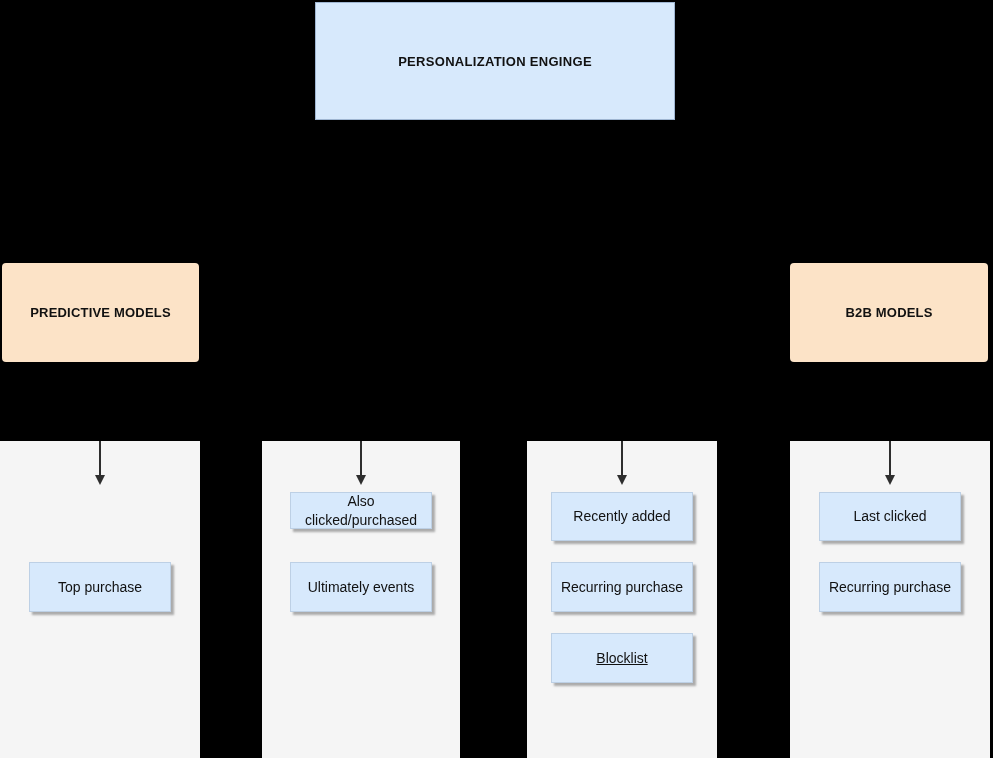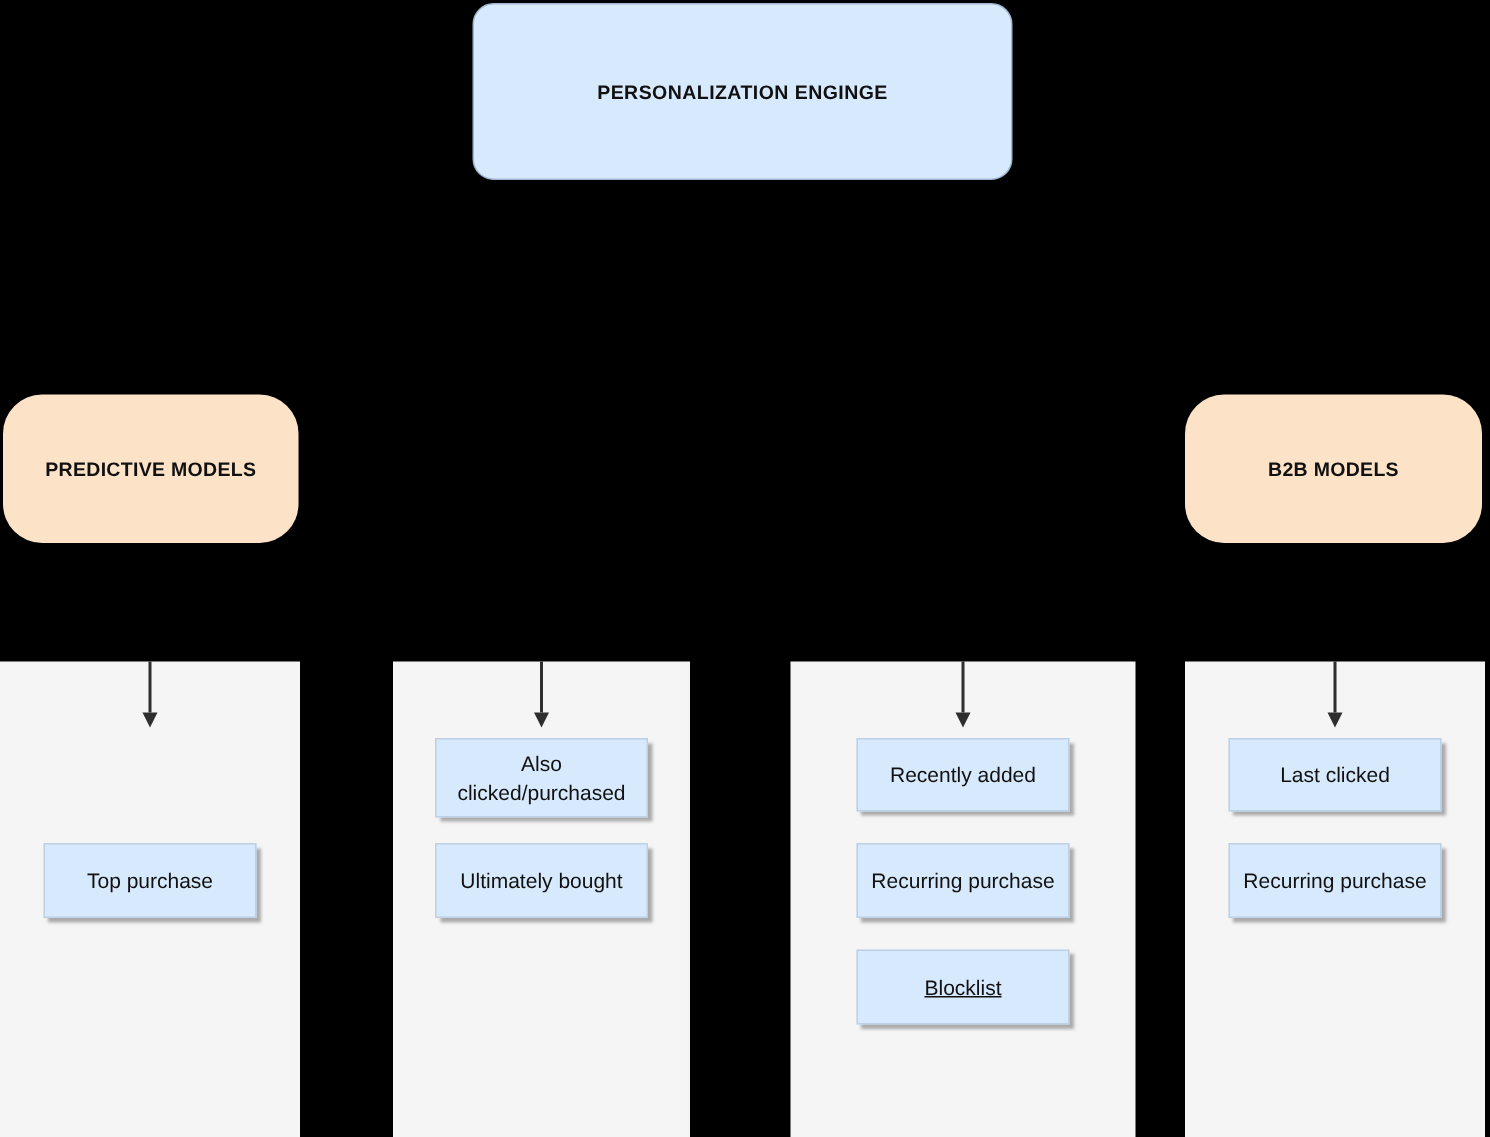--- a/index.html
+++ b/index.html
@@ -12,50 +12,49 @@
     overflow: hidden;
   }
   .node {
     position: absolute;
     box-sizing: border-box;
     display: flex;
     align-items: center;
     justify-content: center;
     text-align: center;
     color: #111111;
-    border-radius: 14px;
   }
   .root-box {
     left: 315px; top: 2px; width: 360px; height: 118px;
     background: #d7e9fc;
     border: 1px solid #9fb6d2;
     font-weight: bold;
     font-size: 13px;
     letter-spacing: 0.3px;
   }
   .cat-box {
     top: 263px; height: 99px;
     background: #fce3c7;
-    border-radius: 26px;
+    border-radius: 4px;
     font-weight: bold;
     font-size: 13px;
     letter-spacing: 0.2px;
   }
   .cat-1 { left: 2px;   width: 197px; }
   .cat-2 { left: 263px; width: 199px; }
   .cat-3 { left: 527px; width: 199px; }
   .cat-4 { left: 790px; width: 198px; }
   .panel {
     position: absolute;
     top: 441px; height: 317px;
     background: #f5f5f5;
   }
   .panel-1 { left: 0px;   width: 200px; }
   .panel-2 { left: 262px; width: 198px; }
-  .panel-3 { left: 527px; width: 230px; }
+  .panel-3 { left: 527px; width: 190px; }
   .panel-4 { left: 790px; width: 200px; }
   .arrow {
     position: absolute;
     top: 0; left: 50%;
     width: 0; height: 0;
   }
   .arrow .shaft {
     position: absolute;
     left: -1px; top: 0;
     width: 2px; height: 34px;
@@ -81,21 +80,21 @@
     display: flex;
     align-items: center;
     justify-content: center;
     text-align: center;
     font-size: 14px;
     line-height: 1.3;
     color: #111111;
     padding: 2px 4px;
   }
   .row-1 { top: 51px;  height: 49px; }
-  .row-1.tall { top: 51px; height: 53px; }
+  .row-1.tall { top: 51px; height: 37px; }
   .row-2 { top: 121px; height: 50px; }
   .row-3 { top: 192px; height: 50px; text-decoration: underline; }
 </style>
 </head>
 <body>
 
 <div class="stage">
 
   <div class="node root-box">
     <span>PERSONALIZATION ENGINGE</span>
@@ -120,21 +119,21 @@
 
   <div class="panel panel-2">
     <div class="arrow">
       <div class="shaft"></div>
         <div class="head"></div>
     </div>
     <div class="child row-1 tall">
       <span>Also clicked/purchased</span>
     </div>
     <div class="child row-2">
-      <span>Ultimately bought</span>
+      <span>Ultimately events</span>
     </div>
   </div>
 
   <div class="panel panel-3">
     <div class="arrow">
       <div class="shaft"></div>
         <div class="head"></div>
     </div>
     <div class="child row-1">
       <span>Recently added</span>

